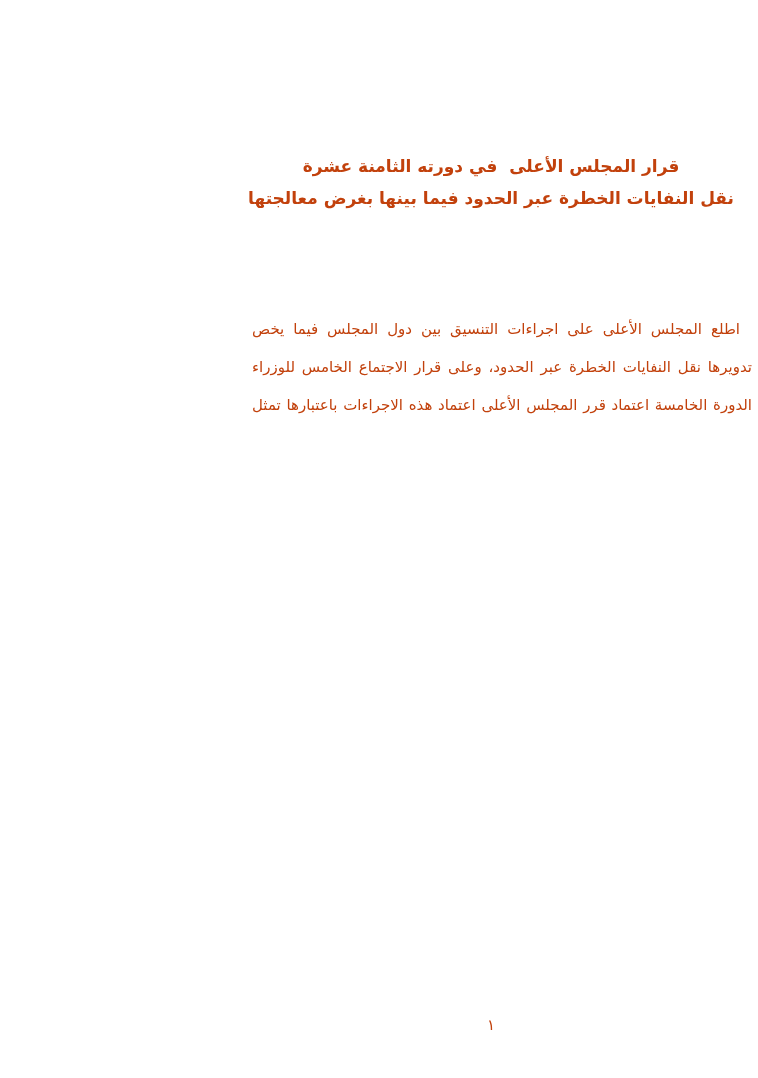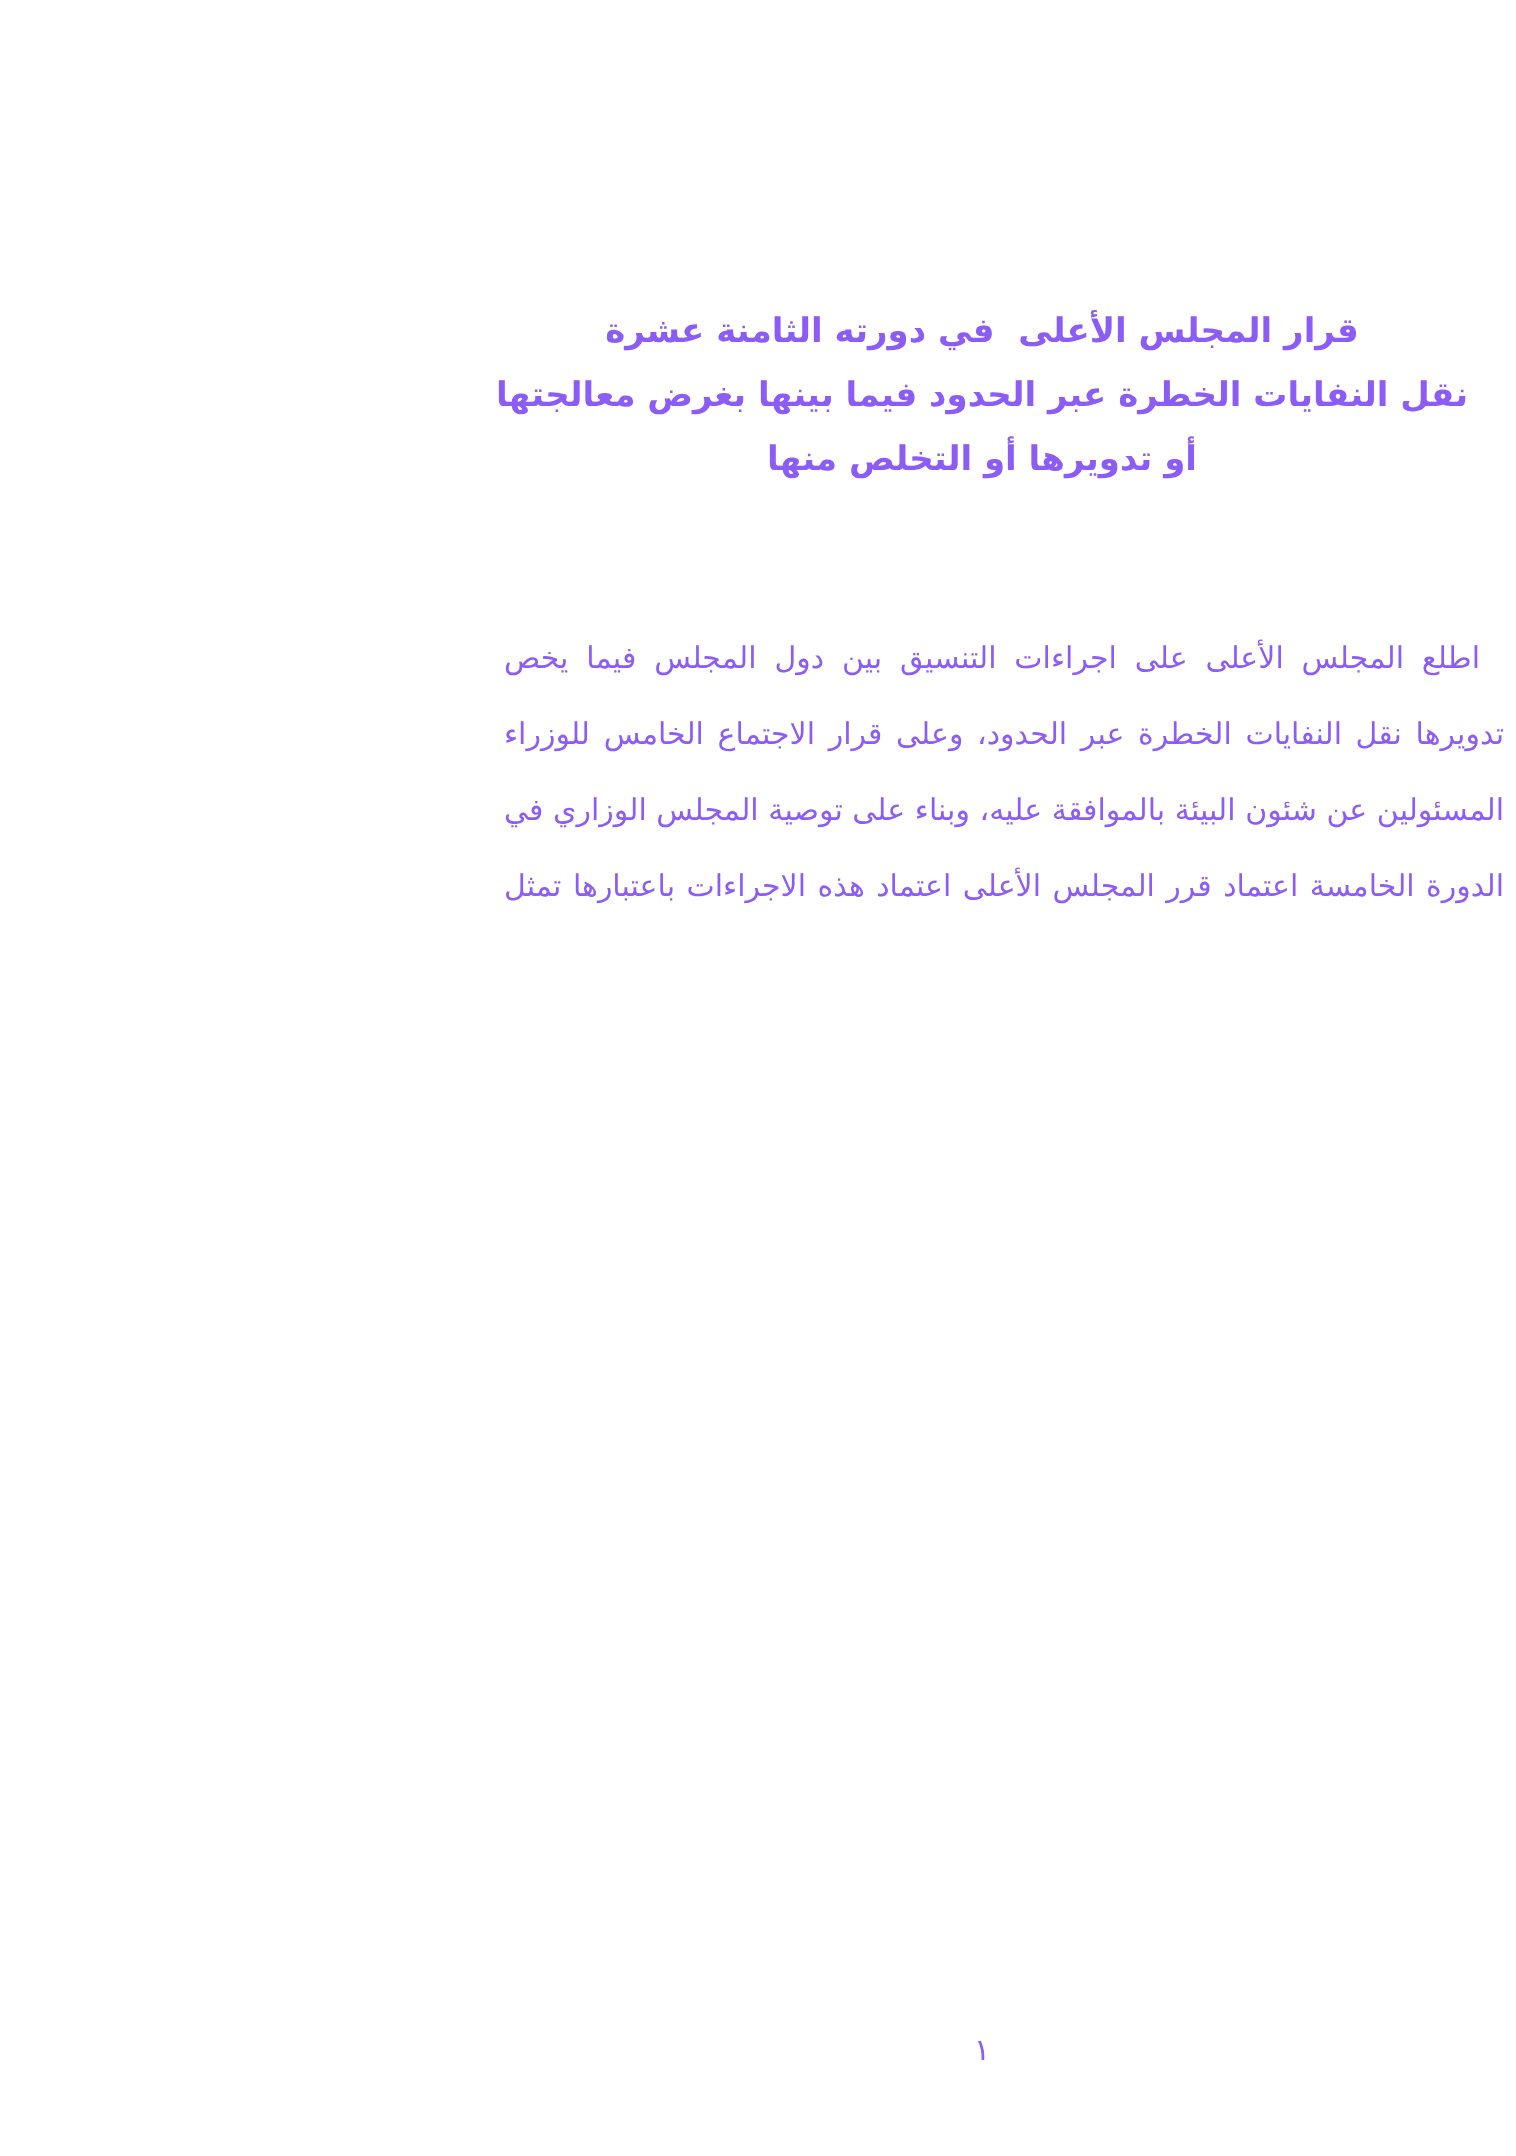--- a/index.html
+++ b/index.html
@@ -5,21 +5,21 @@
   html, body {
     margin: 0;
     padding: 0;
     background: #ffffff;
   }
   .page {
     position: relative;
     width: 646px;
     height: 1078px;
     background: #ffffff;
-    color: #8b5cf6;
+    color: #c2410c;
     font-family: "DejaVu Sans", sans-serif;
     overflow: hidden;
   }
   .title-block {
     position: absolute;
     top: 150px;
     left: 129px;
     width: 500px;
     direction: rtl;
     text-align: center;
@@ -62,25 +62,23 @@
   }
 </style>
 </head>
 <body>
 
 <div class="page">
 
   <div class="title-block">
     <div class="title-line">قرار المجلس الأعلى&nbsp; في دورته الثامنة عشرة</div>
     <div class="title-line">نقل النفايات الخطرة عبر الحدود فيما بينها بغرض معالجتها</div>
-    <div class="title-line">أو تدويرها أو التخلص منها</div>
   </div>
 
   <div class="body-block">
     <p class="body-line first">اطلع المجلس الأعلى على اجراءات التنسيق بين دول المجلس فيما يخص</p>
     <p class="body-line">تدويرها نقل النفايات الخطرة عبر الحدود، وعلى قرار الاجتماع الخامس للوزراء</p>
-    <p class="body-line">المسئولين عن شئون البيئة بالموافقة عليه، وبناء على توصية المجلس الوزاري في</p>
     <p class="body-line">الدورة الخامسة اعتماد قرر المجلس الأعلى اعتماد هذه الاجراءات باعتبارها تمثل</p>
   </div>
 
   <div class="page-number">١</div>
 
 </div>
 
 </body></html>

